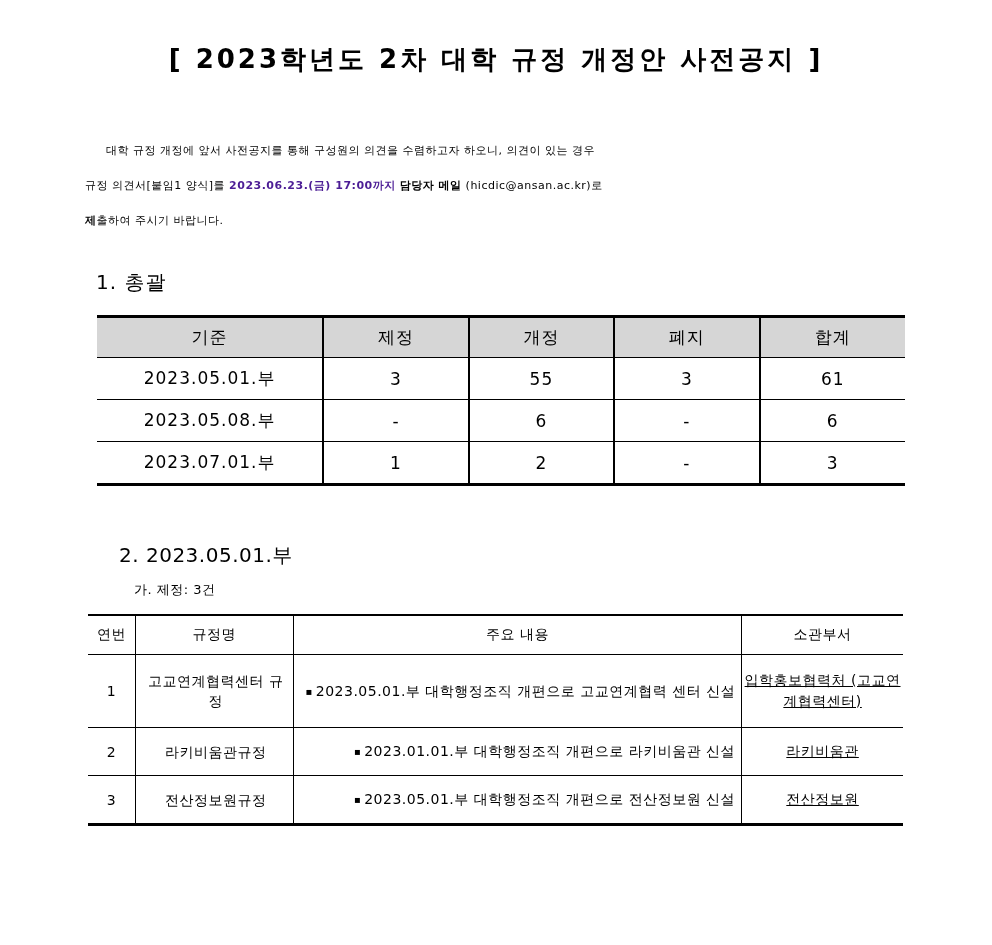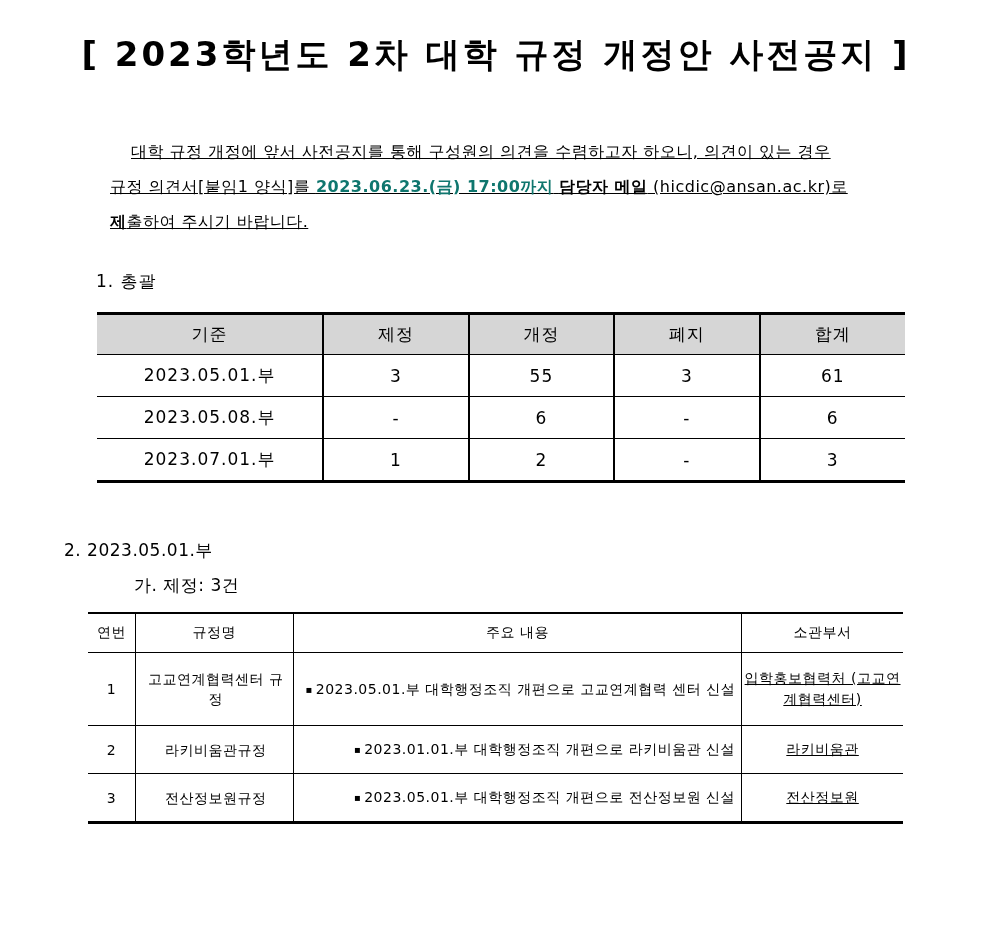--- a/index.html
+++ b/index.html
@@ -6,57 +6,56 @@
   body {
     width:992px; height:945px;
     font-family:"DejaVu Sans","Liberation Sans",sans-serif;
     color:#000000;
     position:relative;
   }
   .page { position:relative; width:992px; height:945px; overflow:hidden; }
 
   
   .doc-title {
-    padding-top:32px;
+    padding-top:42px;
     text-align:center;
-    font-size:34px;
+    font-size:26px;
     font-weight:bold;
     letter-spacing:3px;
     white-space:nowrap;
   }
 
   
   .notice {
-    margin:56px 0 0 110px;
+    margin:56px 0 0 85px;
     width:828px;
-    font-size:16px;
+    font-size:11px;
     line-height:35px;
     letter-spacing:0.5px;
-    text-decoration:underline;
   }
   .notice .line { white-space:nowrap; }
   .notice .line.first { padding-left:21px; }
-  .deadline { color:#0f766e; font-weight:bold; }
+  .deadline { color:#4c1d95; font-weight:bold; }
   .contact-bold { font-weight:bold; }
   .submit-bold { font-weight:bold; }
 
   
   .sec1-heading {
     margin:31px 0 0 96px;
-    font-size:17px;
+    font-size:20px;
     letter-spacing:1px;
   }
   .sec2-heading {
-    margin:56px 0 0 64px;
-    font-size:17px;
+    margin:56px 0 0 119px;
+    font-size:20px;
     letter-spacing:0.5px;
   }
   .sec2-subheading {
     margin:12px 0 0 134px;
-    font-size:17px;
+    font-size:13px;
     letter-spacing:0.5px;
   }
 
   
   table { border-collapse:collapse; table-layout:fixed; }
 
   .summary-table {
     margin:19px 0 8px 97px;
     width:808px;
     border-top:3px solid #000;

